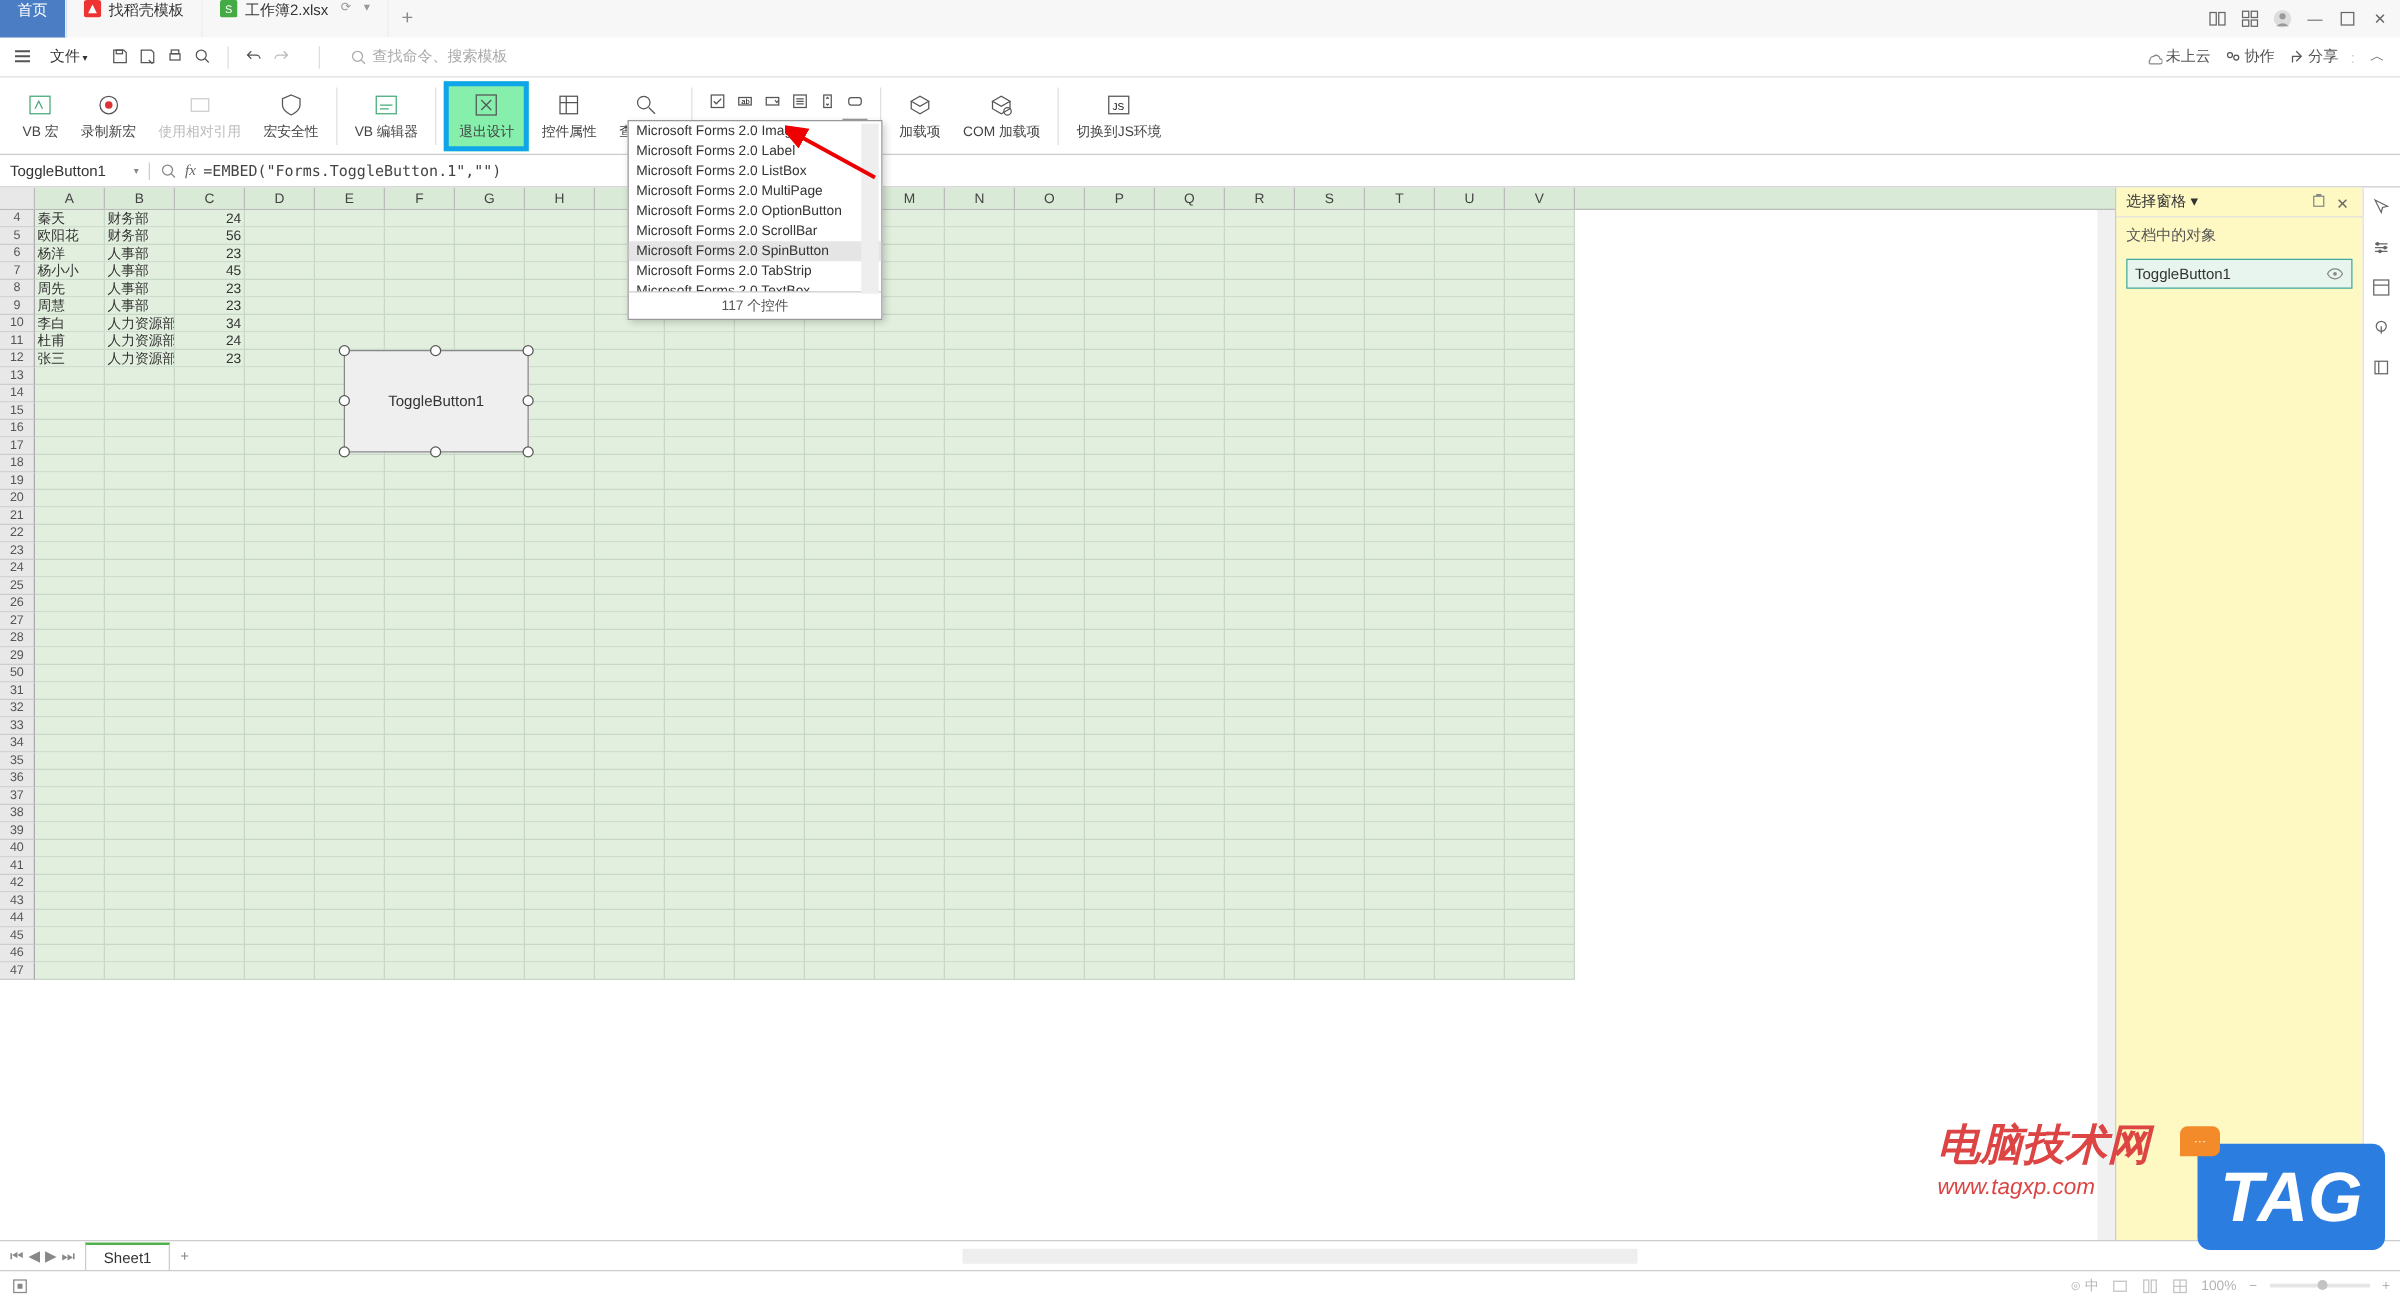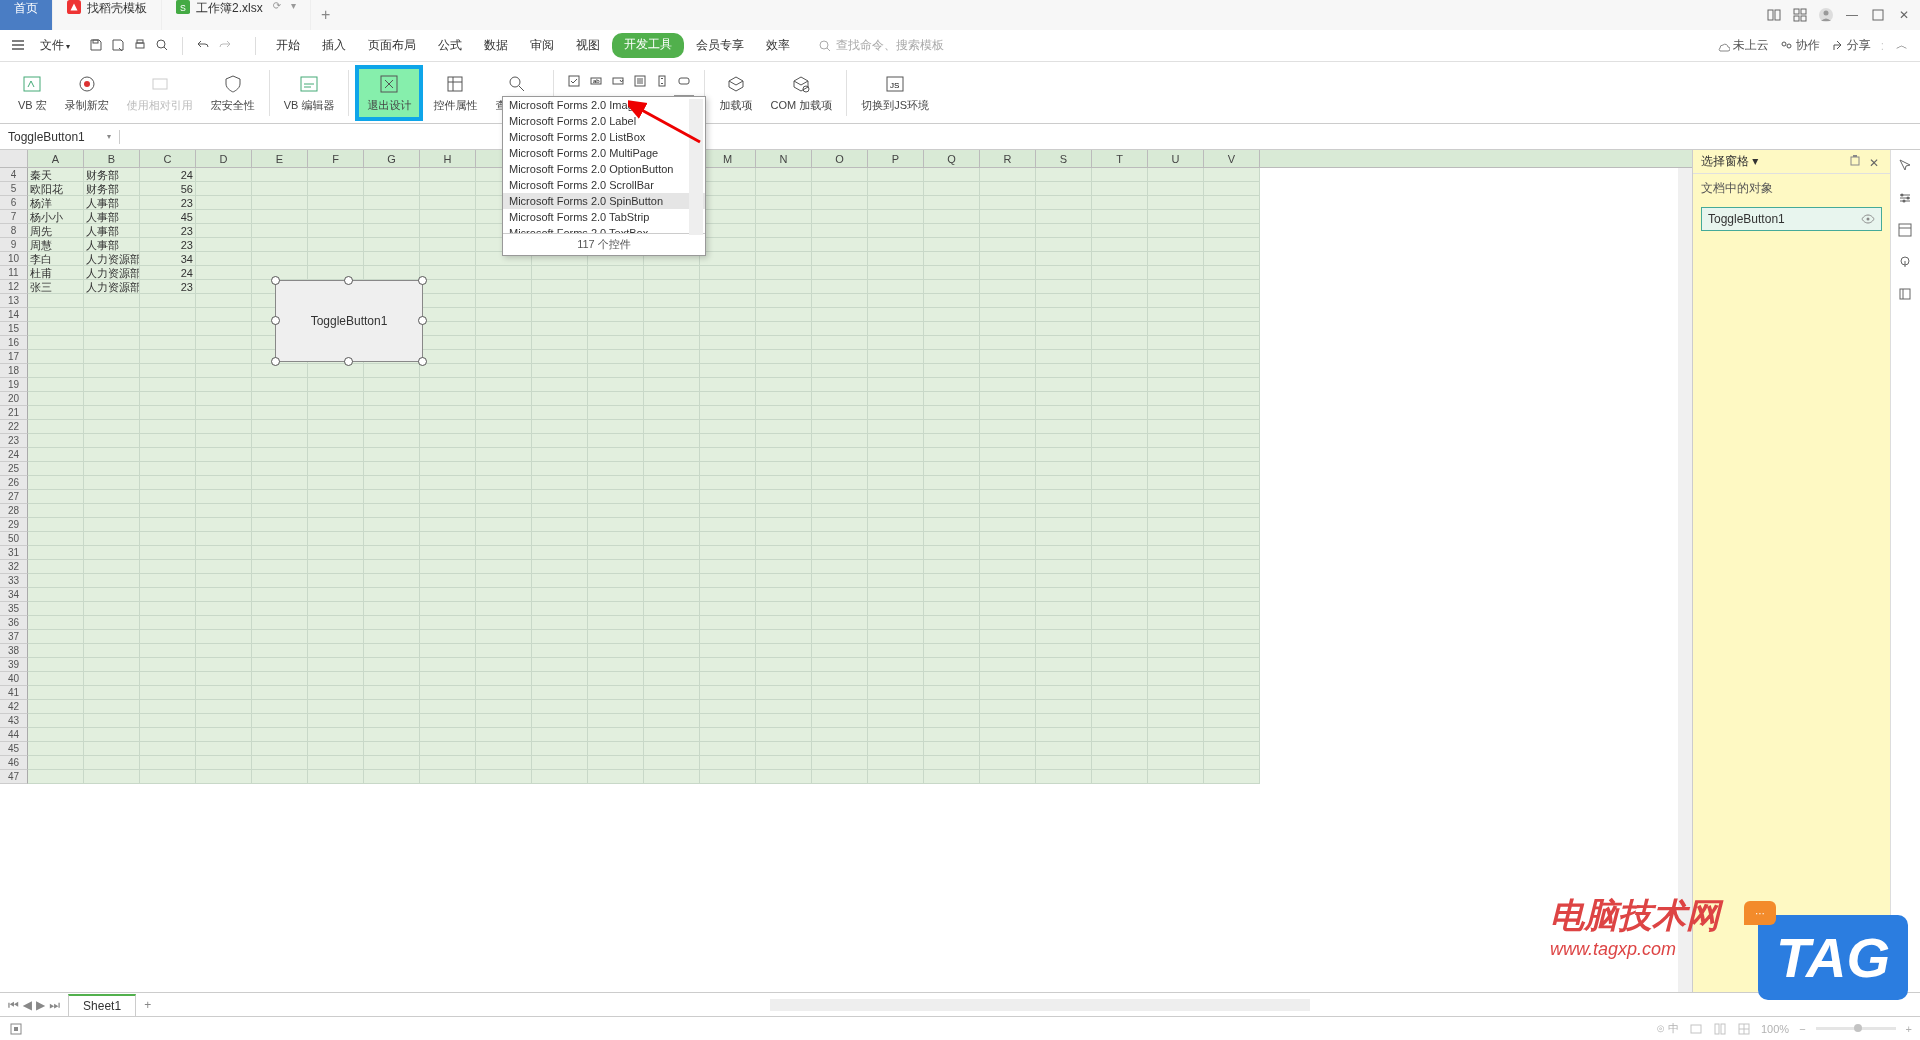--- a/index.html
+++ b/index.html
@@ -208,32 +208,20 @@
           <path d="M5 3L2 6l3 3M2 6h7a3 3 0 013 3" fill="none" stroke="#555"></path>
         </svg>
       </span>
     <span class="wc">
         <svg width="14" height="14" viewBox="0 0 14 14">
           <path d="M9 3l3 3-3 3M12 6H5a3 3 0 00-3 3" fill="none" stroke="#bbb"></path>
         </svg>
       </span>
   </div>
   <span class="qat-sep"></span>
-  <div class="menutabs">
-    <span class="menutab">开始</span>
-    <span class="menutab">插入</span>
-    <span class="menutab">页面布局</span>
-    <span class="menutab">公式</span>
-    <span class="menutab">数据</span>
-    <span class="menutab">审阅</span>
-    <span class="menutab">视图</span>
-    <span class="menutab active">开发工具</span>
-    <span class="menutab">会员专享</span>
-    <span class="menutab">效率</span>
-  </div>
   <div class="search-box">
     <svg width="14" height="14" viewBox="0 0 14 14" style="margin-right:4px">
         <circle cx="6" cy="6" r="4" fill="none" stroke="#aaa"></circle>
         <path d="M9 9l3 3" stroke="#aaa"></path>
       </svg>
     <span>查找命令、搜索模板</span>
   </div>
   <div class="menubar-right">
     <span class="item">
         <svg width="14" height="14" viewBox="0 0 14 14">
@@ -437,20 +425,30 @@
       </span>
       <span>切换到JS环境</span>
     </div>
 </div>
 
 <div class="fbar">
   <div class="namebox">
       <span>ToggleButton1</span>
       <span class="dd">▾</span>
     </div>
+  <div class="fx-area">
+    <span class="fx-icon">
+        <svg width="14" height="14" viewBox="0 0 14 14">
+          <circle cx="6" cy="6" r="4" fill="none" stroke="#888"></circle>
+          <path d="M9 9l3 3" stroke="#888"></path>
+        </svg>
+      </span>
+    <span class="fx-icon">fx</span>
+    <input class="formula-input" value="=EMBED(&quot;Forms.ToggleButton.1&quot;,&quot;&quot;)" style="">
+  </div>
 </div>
 
 <div class="main">
   <div class="grid-area">
     <div class="col-headers" id="colheaders">
         <div class="corner"></div>
         <div class="ch">A</div>
         <div class="ch">B</div>
         <div class="ch">C</div>
         <div class="ch">D</div>

